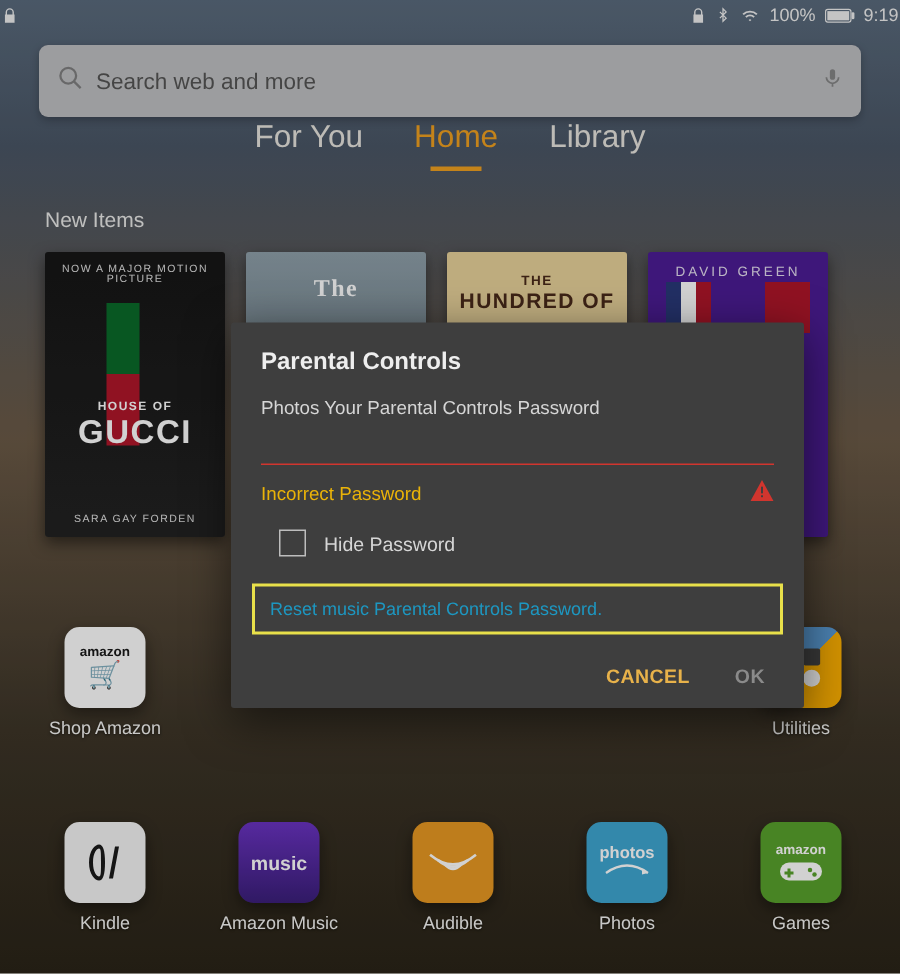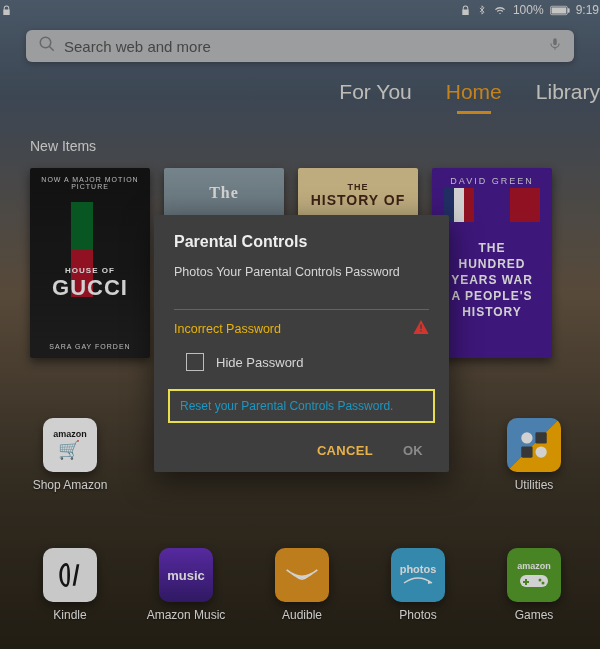--- a/index.html
+++ b/index.html
@@ -14,33 +14,33 @@
     position: absolute; top: 0; left: 0; right: 0; height: 20px;
     display: flex; align-items: center; padding: 0 1px;
     color: #f0f0f0; font-size: 12px;
   }
   .status-left, .status-right { display: flex; align-items: center; gap: 6px; }
   .status-right { margin-left: auto; }
   .status-right svg, .status-left svg { display: block; }
 
   
   .search-wrap {
-    position: absolute; top: 30px; left: 26px; right: 26px; height: 32px;
+    position: absolute; top: 30px; left: 26px; right: 26px; height: 48px;
     background: #bfc0c2; border-radius: 6px;
     display: flex; align-items: center; padding: 0 12px;
     box-shadow: 0 2px 6px rgba(0,0,0,0.25);
   }
   .search-wrap .mag { opacity: .6; margin-right: 8px; }
   .search-wrap .ph { color: #555; font-size: 15px; flex: 1; }
   .search-wrap .mic { opacity: .55; }
 
   
   .tabs {
     position: absolute; top: 80px; left: 0; right: 0;
-    display: flex; justify-content: flex-end; gap: 34px;
+    display: flex; justify-content: center; gap: 34px;
     font-size: 21px; font-weight: 300;
   }
   .tabs .tab { color: #e7e5df; padding-bottom: 8px; }
   .tabs .tab.active { color: #f0a020; font-weight: 500; position: relative; }
   .tabs .tab.active::after {
     content: ""; position: absolute; left: 20%; right: 20%; bottom: -2px;
     height: 3px; background: #f0a020;
   }
 
   
@@ -92,21 +92,21 @@
   .ic-kindle { background:#f4f4f4; }
   .ic-kindle svg { width:32px; height:32px; }
   .ic-music { background: linear-gradient(180deg,#6a33c2,#3b1f7a); font-size:13px; }
   .ic-audible { background:#e89923; }
   .ic-photos { background:#3fa6d1; font-size:11px; }
   .ic-games { background:#58a22c; flex-direction:column; font-size:9px; gap:2px;}
 
   
   .scrim { position:absolute; inset:0; background:rgba(0,0,0,0.18); }
   .dialog {
-    position:absolute; top:215px; left:154px; width:295px;
+    position:absolute; top:215px; left:154px; width:382px;
     background:#3e3e3e; border-radius:2px; padding:18px 20px 14px 20px;
     box-shadow: 0 8px 30px rgba(0,0,0,0.55);
     font-size:13px;
   }
   .dlg-title { font-size:16px; font-weight:600; color:#eee; margin-bottom:14px; }
   .dlg-sub   { color:#d6d6d6; font-size:12.5px; margin-bottom:30px; }
   .dlg-input-line { height:1px; background:#d1352e; margin-bottom:10px; }
   .dlg-err-row { display:flex; align-items:center; margin-bottom:16px; }
   .dlg-err { color:#eab308; font-size:12.5px; font-weight:400; flex:1; }
   .warn-icon { color:#d1352e; }
@@ -192,21 +192,21 @@
       <div class="title-main" style="font-size:22px;">GUCCI</div>
     </div>
     <div class="subline">SARA GAY FORDEN</div>
   </div>
   <div class="book book2">
     <div style="position:absolute; top:16px; font-family:serif; font-size:16px;">The</div>
   </div>
   <div class="book book3">
     <div style="position:absolute; top:14px; left:0; right:0; font-family:serif;">
       <div style="font-size:9px;">THE</div>
-      <div style="font-size:14px; letter-spacing:1px;">HISTORY OF</div>
+      <div style="font-size:14px; letter-spacing:1px;">HUNDRED OF</div>
     </div>
     <div class="band"></div>
   </div>
   <div class="book book4">
     <div class="topline" style="font-size:9px; letter-spacing:2px;">DAVID GREEN</div>
     <div class="flagL"></div>
     <div class="flagR"></div>
     <div class="lines">
       <div>THE</div>
       <div>HUNDRED</div>
@@ -306,19 +306,19 @@
           <rect x="11" y="7" width="2" height="7" fill="#3e3e3e"></rect>
           <rect x="11" y="16" width="2" height="2" fill="#3e3e3e"></rect>
         </svg>
     </span>
   </div>
   <div class="dlg-check-row">
     <div class="chkbox"></div>
     <div class="dlg-check-label">Hide Password</div>
   </div>
   <div class="dlg-reset-wrap">
-    <div class="dlg-reset">Reset your Parental Controls Password.</div>
+    <div class="dlg-reset">Reset music Parental Controls Password.</div>
   </div>
   <div class="dlg-actions">
     <div class="dlg-btn btn-cancel">CANCEL</div>
     <div class="dlg-btn btn-ok">OK</div>
   </div>
 </div>
 
 </body></html>

